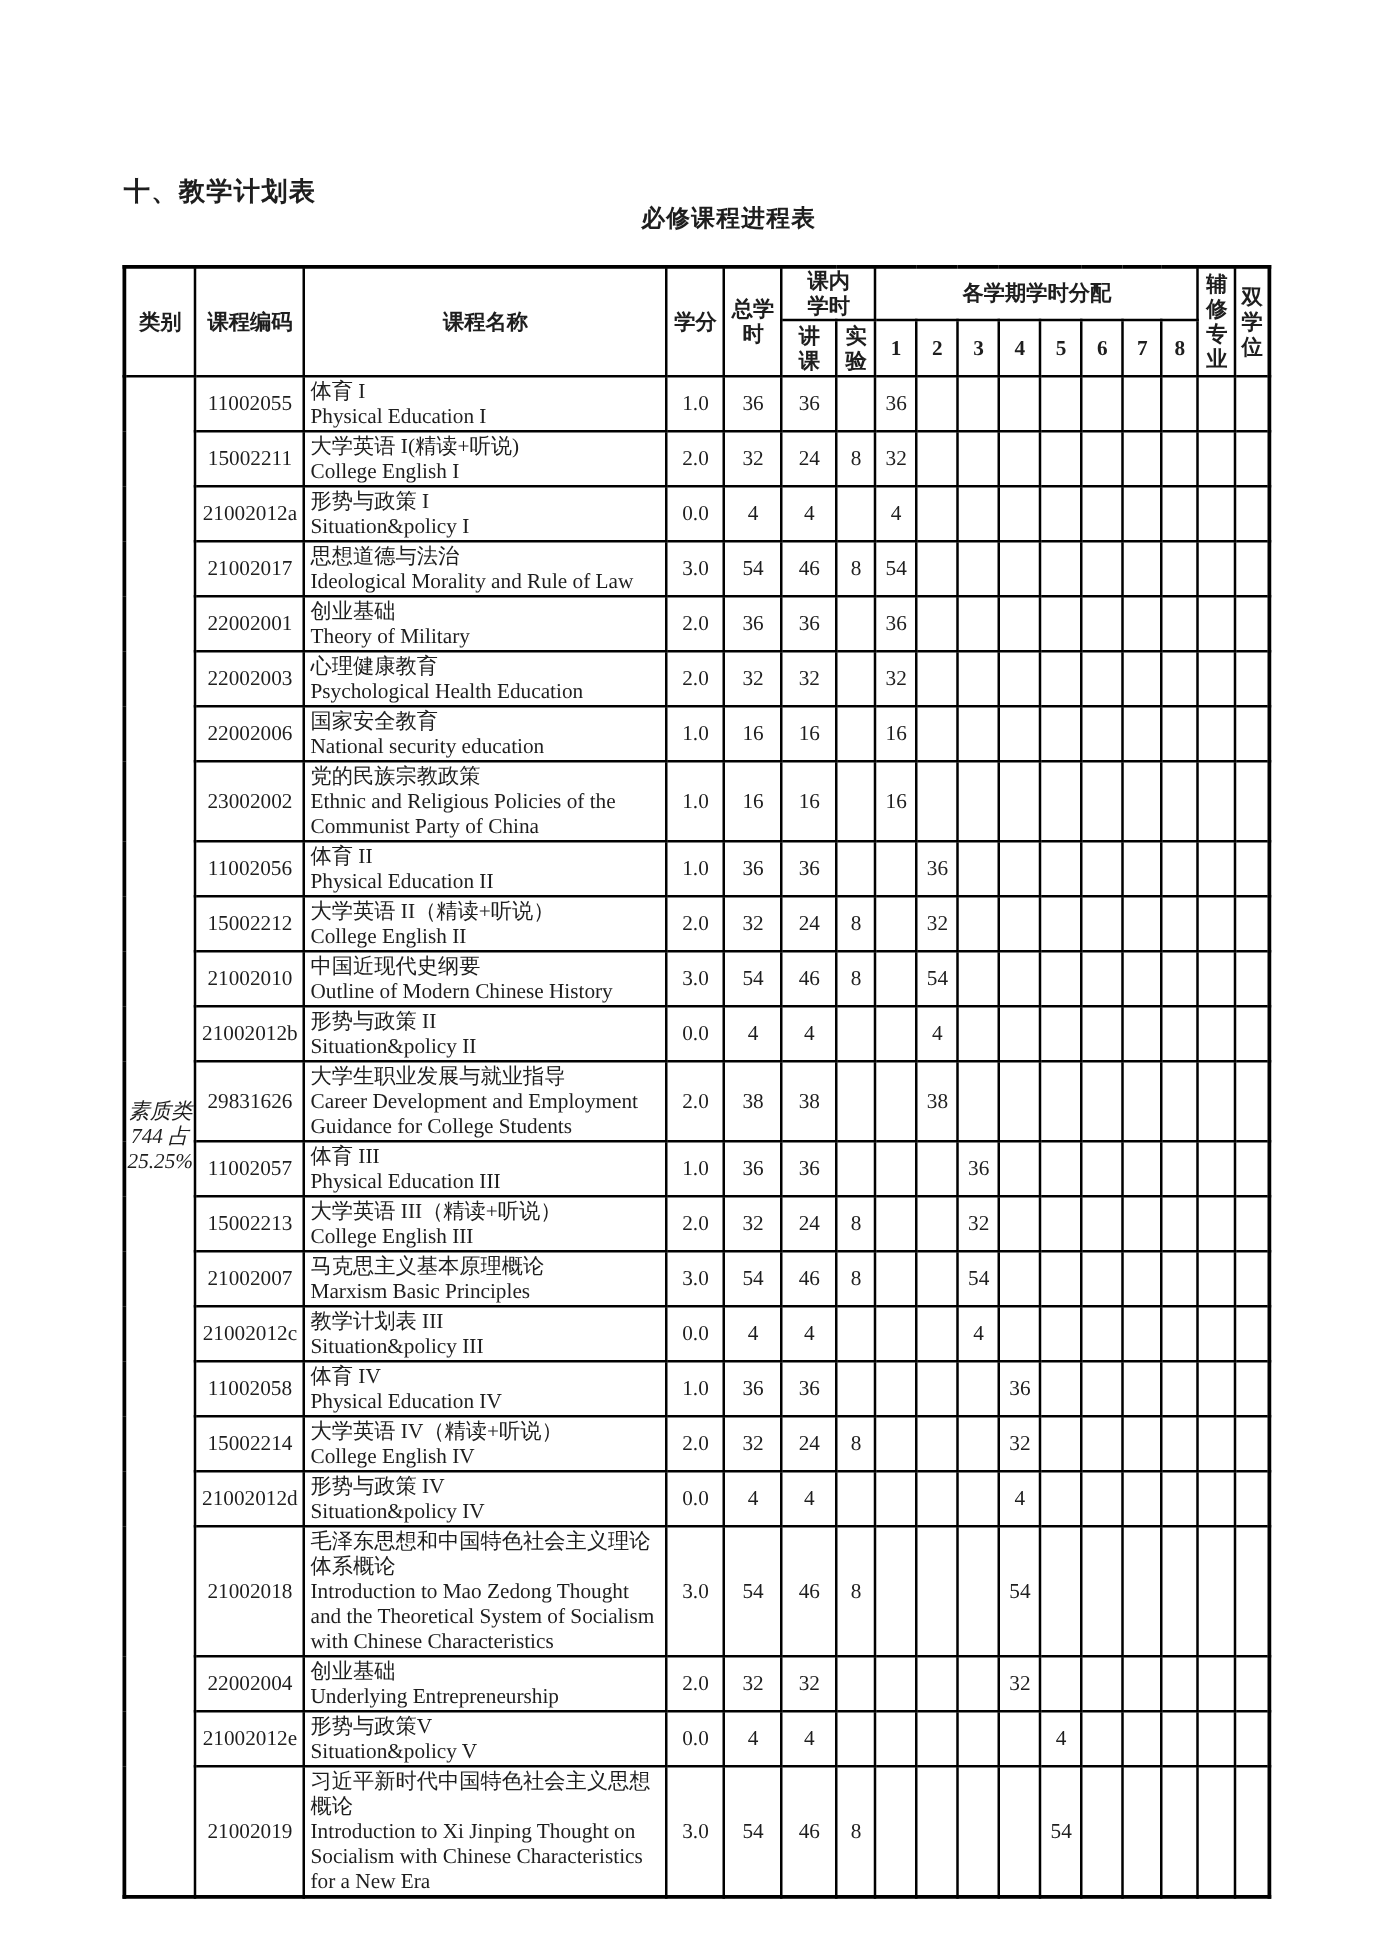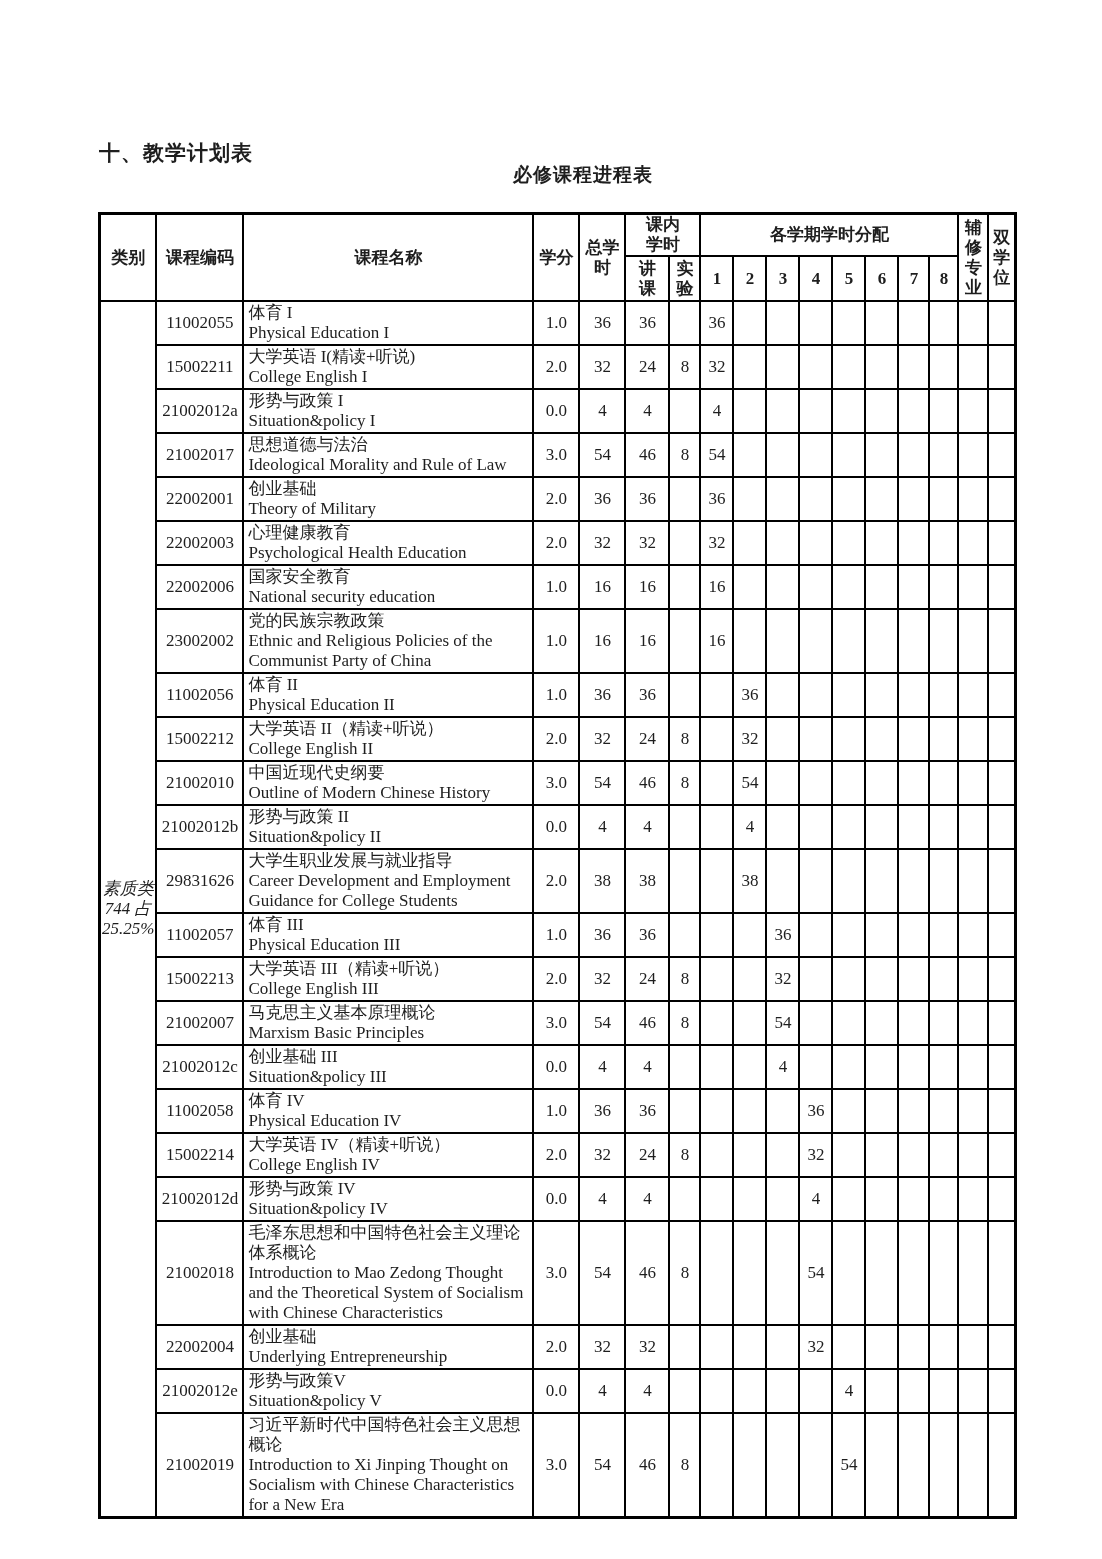--- a/index.html
+++ b/index.html
@@ -432,21 +432,21 @@
           <td></td>
           <td></td>
           <td></td>
           <td></td>
           <td></td>
           <td></td>
         </tr>
         <tr>
           <td class="code">21002012c</td>
           <td class="name">
-            <div>创业基础 III</div>
+            <div>教学计划表 III</div>
             <div>Situation&amp;policy III</div>
           </td>
           <td>0.0</td>
           <td>4</td>
           <td>4</td>
           <td></td>
           <td></td>
           <td></td>
           <td>4</td>
           <td></td>

